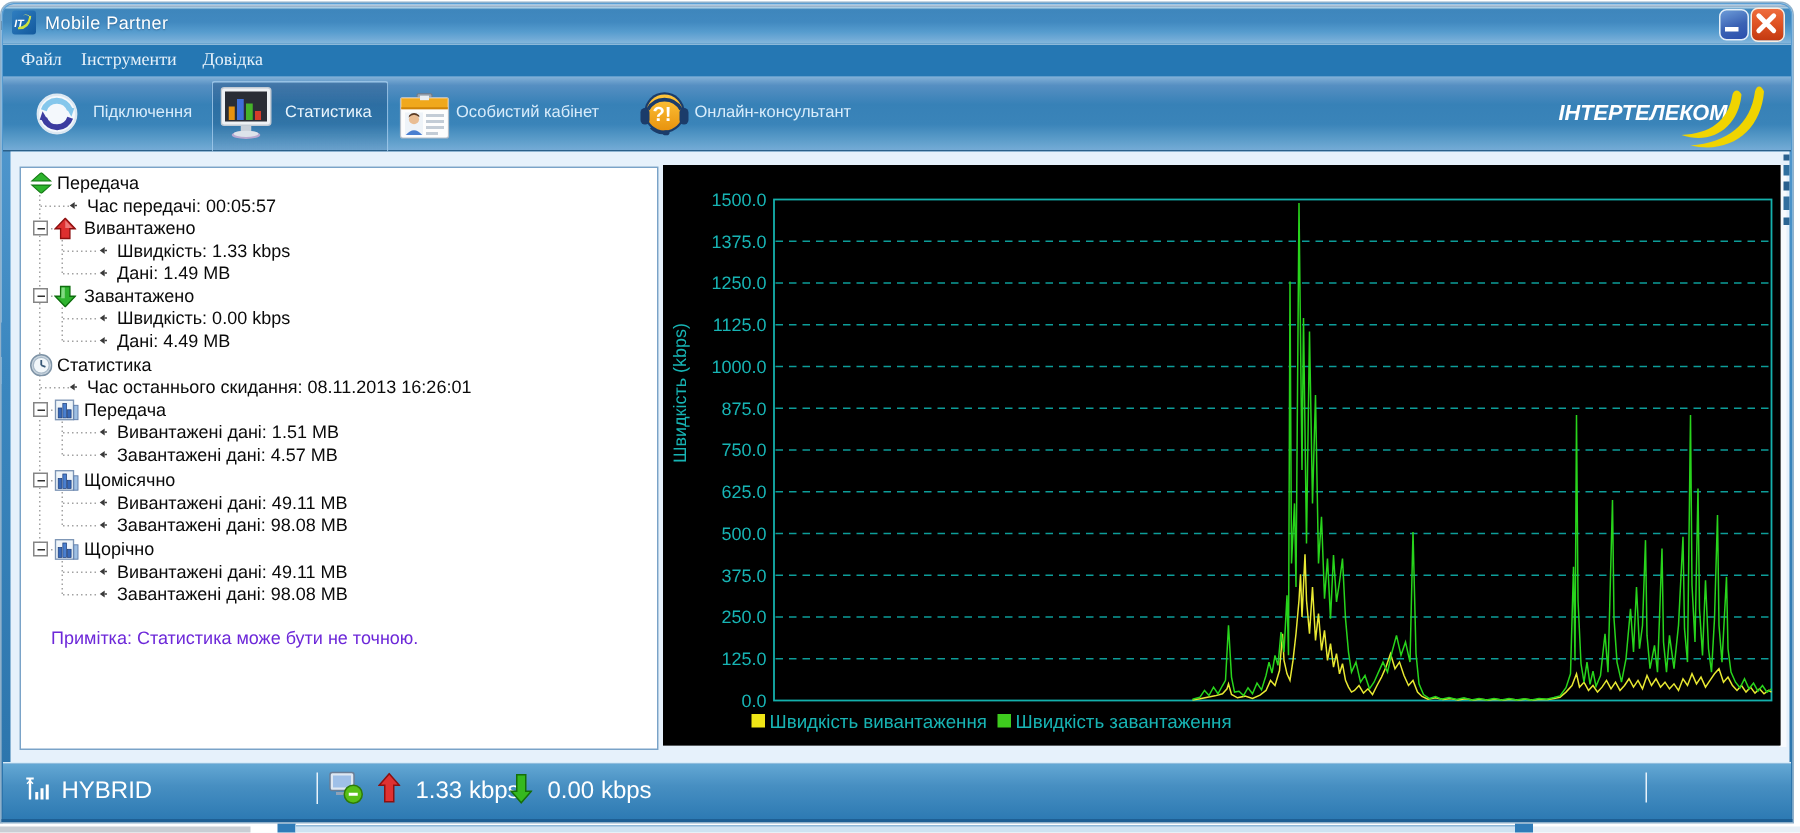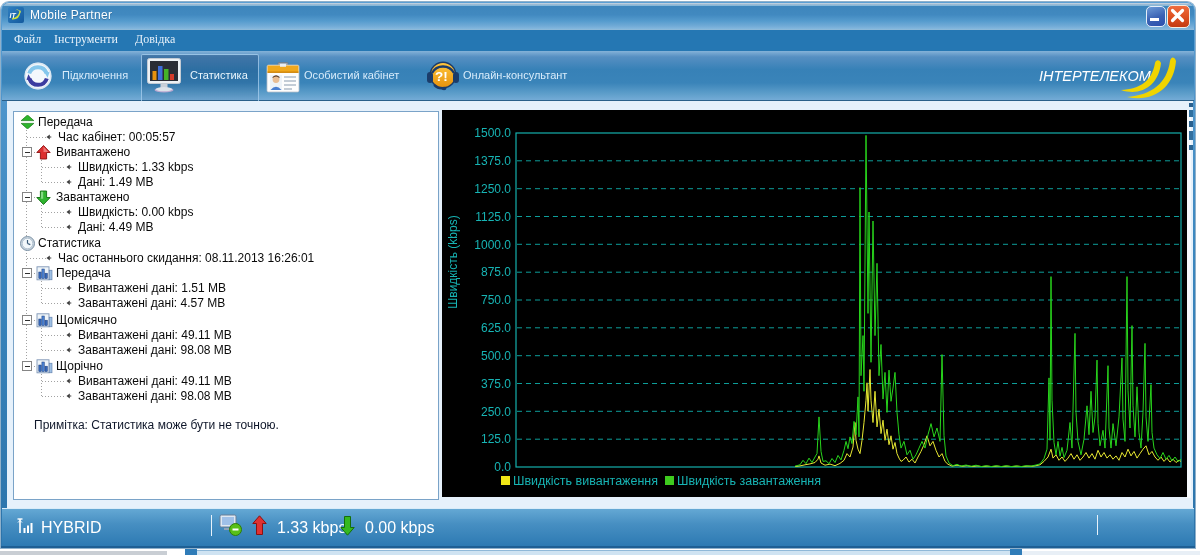--- a/index.html
+++ b/index.html
@@ -31,21 +31,21 @@
 #statbtn { left:140px; top:52px; width:118px; height:47px;
   background:linear-gradient(180deg,rgba(20,64,112,0.34),rgba(16,58,104,0.22) 55%,rgba(50,100,150,0.12));
   border:1px solid rgba(165,205,238,0.8); border-bottom:none; border-radius:2px 2px 0 0; }
 .tbtext { position:absolute; top:66px; color:#d8ecfb; font-size:11px; line-height:15px; }
 #content { left:6px; top:99px; width:1186px; height:407px; background:#e6f1fb; }
 #lpanel { position:absolute; left:6px; top:10px; width:426px; height:389px; background:#ffffff;
   border:1px solid #7aa3c8; }
 .trow { position:absolute; font-size:12px; line-height:14px; color:#0a0a0a; white-space:nowrap; }
 .exp { position:absolute; width:10px; height:10px; background:#ffffff; border:1px solid #858585; }
 .exp b { position:absolute; left:1.5px; top:3.5px; width:5px; height:1px; background:#303030; }
-#note { position:absolute; left:20px; top:306px; font-size:12px; color:#0f172a; }
+#note { position:absolute; left:20px; top:306px; font-size:12px; color:#6d28d9; }
 #cpanel { position:absolute; left:435px; top:9px; width:745px; height:387px; background:#000000; }
 .axlab { font-size:12px; fill:#17b4b4; font-family:"Liberation Sans",sans-serif; }
 .leg { font-size:12.5px; fill:#17b4b4; font-family:"Liberation Sans",sans-serif; }
 .grid { stroke:#0d9d99; stroke-width:1; stroke-dasharray:5 4; }
 .dot { stroke:#a2a2a2; stroke-width:1; stroke-dasharray:1 2; }
 #statusbar { left:1px; top:506px; width:1192px; height:38px;
   background:linear-gradient(180deg,#64a8d4 0%,#478fc2 40%,#2d7ab3 100%);
   border-top:1px solid #d9ecf9; }
 .sbtext { position:absolute; color:#ffffff; font-size:16px; }
 .vline { position:absolute; width:1px; background:#e8f2fa; }
@@ -128,21 +128,21 @@
    <circle cx="17" cy="16" r="13.5" fill="#1b3c6a"></circle>
    <circle cx="17" cy="16" r="12" fill="url(#og)"></circle>
    <rect x="1" y="13" width="6" height="11" rx="3" fill="#1b3c6a"></rect>
    <rect x="27" y="13" width="6" height="11" rx="3" fill="#1b3c6a"></rect>
    <path d="M6,14 A12.5,12.5 0 0 1 28,14" fill="none" stroke="#1b3c6a" stroke-width="2.4"></path>
    <path d="M8,26 Q12,30 17,29.5" fill="none" stroke="#1b3c6a" stroke-width="2"></path>
    <ellipse cx="18" cy="29.5" rx="2.4" ry="1.7" fill="#1b3c6a"></ellipse>
    <text x="9" y="21.5" font-size="13.5" font-weight="bold" fill="#ffffff" font-family="Liberation Sans">?!</text>
  </svg>
  <span class="tbtext" style="left:462px">Онлайн-консультант</span>
- <span style="left:1038px;top:66px;color:#ffffff;font-size:14.5px;font-weight:normal;font-style:italic">ІНТЕРТЕЛЕКОМ</span>
+ <span style="left:1038px;top:66px;color:#ffffff;font-size:14.5px;font-weight:bold;font-style:italic">ІНТЕРТЕЛЕКОМ</span>
  <svg style="left:1113px;top:52px" width="80" height="46" viewBox="0 0 80 46">
    <path d="M7,36 C27,43 45,31 47,9 C45,5 42,6 41,9 C38,27 26,35 7,36 Z" fill="#f0d400"></path>
    <path d="M13,43 C40,49 60,33 62,7 C60,2 57,3 56,7 C53,29 38,41 13,43 Z" fill="#f0d400"></path>
  </svg>
  <div id="content">
    <div id="lpanel">
      <svg class="abs" style="left:0;top:0" width="424" height="387">
 <line x1="12.5" y1="18" x2="12.5" y2="126" class="dot"></line>
 <line x1="12.5" y1="138" x2="12.5" y2="254" class="dot"></line>
 <line x1="27.5" y1="48" x2="27.5" y2="70" class="dot"></line>
@@ -190,21 +190,21 @@
 <line x1="55.8" y1="269" x2="57.3" y2="269" stroke="#3a3a3a" stroke-width="1"></line>
 <line x1="28" y1="284.5" x2="52" y2="284.5" class="dot"></line>
 <polygon points="52.5,284 55.8,281.6 55.8,286.4" fill="#3a3a3a"></polygon>
 <line x1="55.8" y1="284" x2="57.3" y2="284" stroke="#3a3a3a" stroke-width="1"></line>
      </svg>
 <svg class="abs" style="left:6px;top:3px" width="15" height="14" viewBox="0 0 15 14">
 <polygon points="7.5,0 13.8,5.6 1.2,5.6" fill="#2db42d" stroke="#157815" stroke-width="0.7"></polygon>
 <polygon points="7.5,14 13.8,8.4 1.2,8.4" fill="#2db42d" stroke="#157815" stroke-width="0.7"></polygon>
         </svg>
 <div class="trow" style="left:24px;top:3px">Передача</div>
-<div class="trow" style="left:44px;top:18px">Час кабінет: 00:05:57</div>
+<div class="trow" style="left:44px;top:18px">Час передачі: 00:05:57</div>
 <div class="exp" style="left:8px;top:35px">
           <b></b>
         </div>
 <svg class="abs" style="left:22px;top:33px" width="15" height="15" viewBox="0 0 15 15">
 <polygon points="7.5,0.5 14.2,7.5 10.6,7.5 10.6,14 4.4,14 4.4,7.5 0.8,7.5" fill="#dd2f2f" stroke="#8c1010" stroke-width="0.9"></polygon>
 <polygon points="7.5,1.8 12.4,7 7.5,7" fill="#f08080" opacity="0.9"></polygon>
         </svg>
 <div class="trow" style="left:42px;top:33px">Вивантажено</div>
 <div class="trow" style="left:64px;top:48px">Швидкість: 1.33 kbps</div>
 <div class="trow" style="left:64px;top:63px">Дані: 1.49 MB</div>

